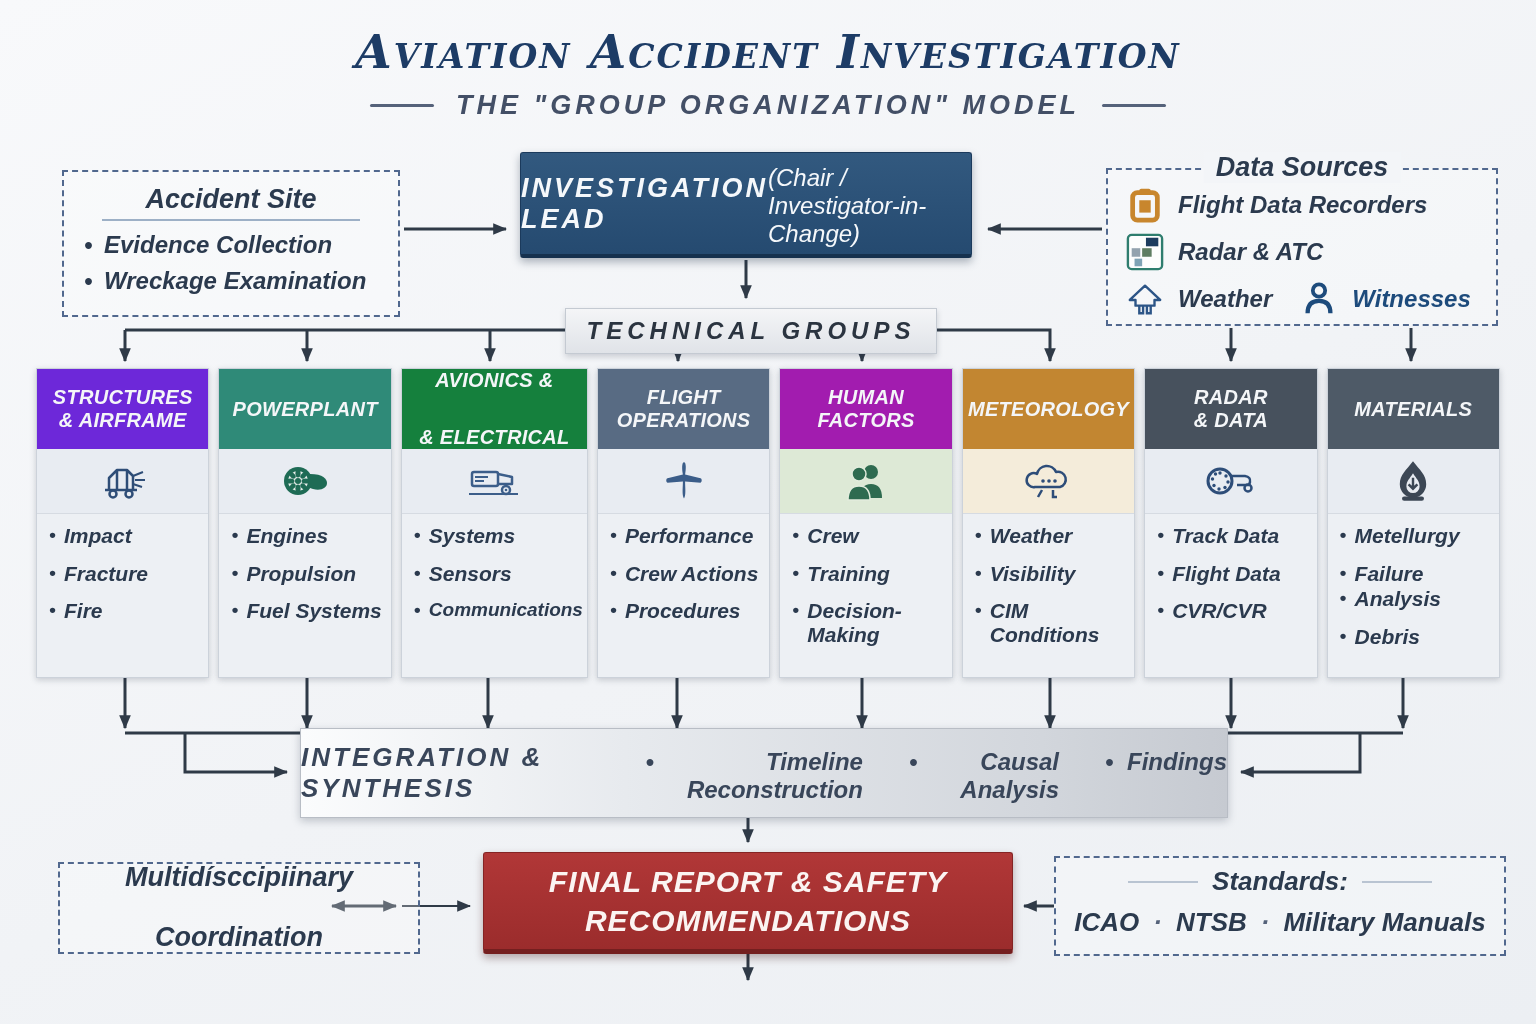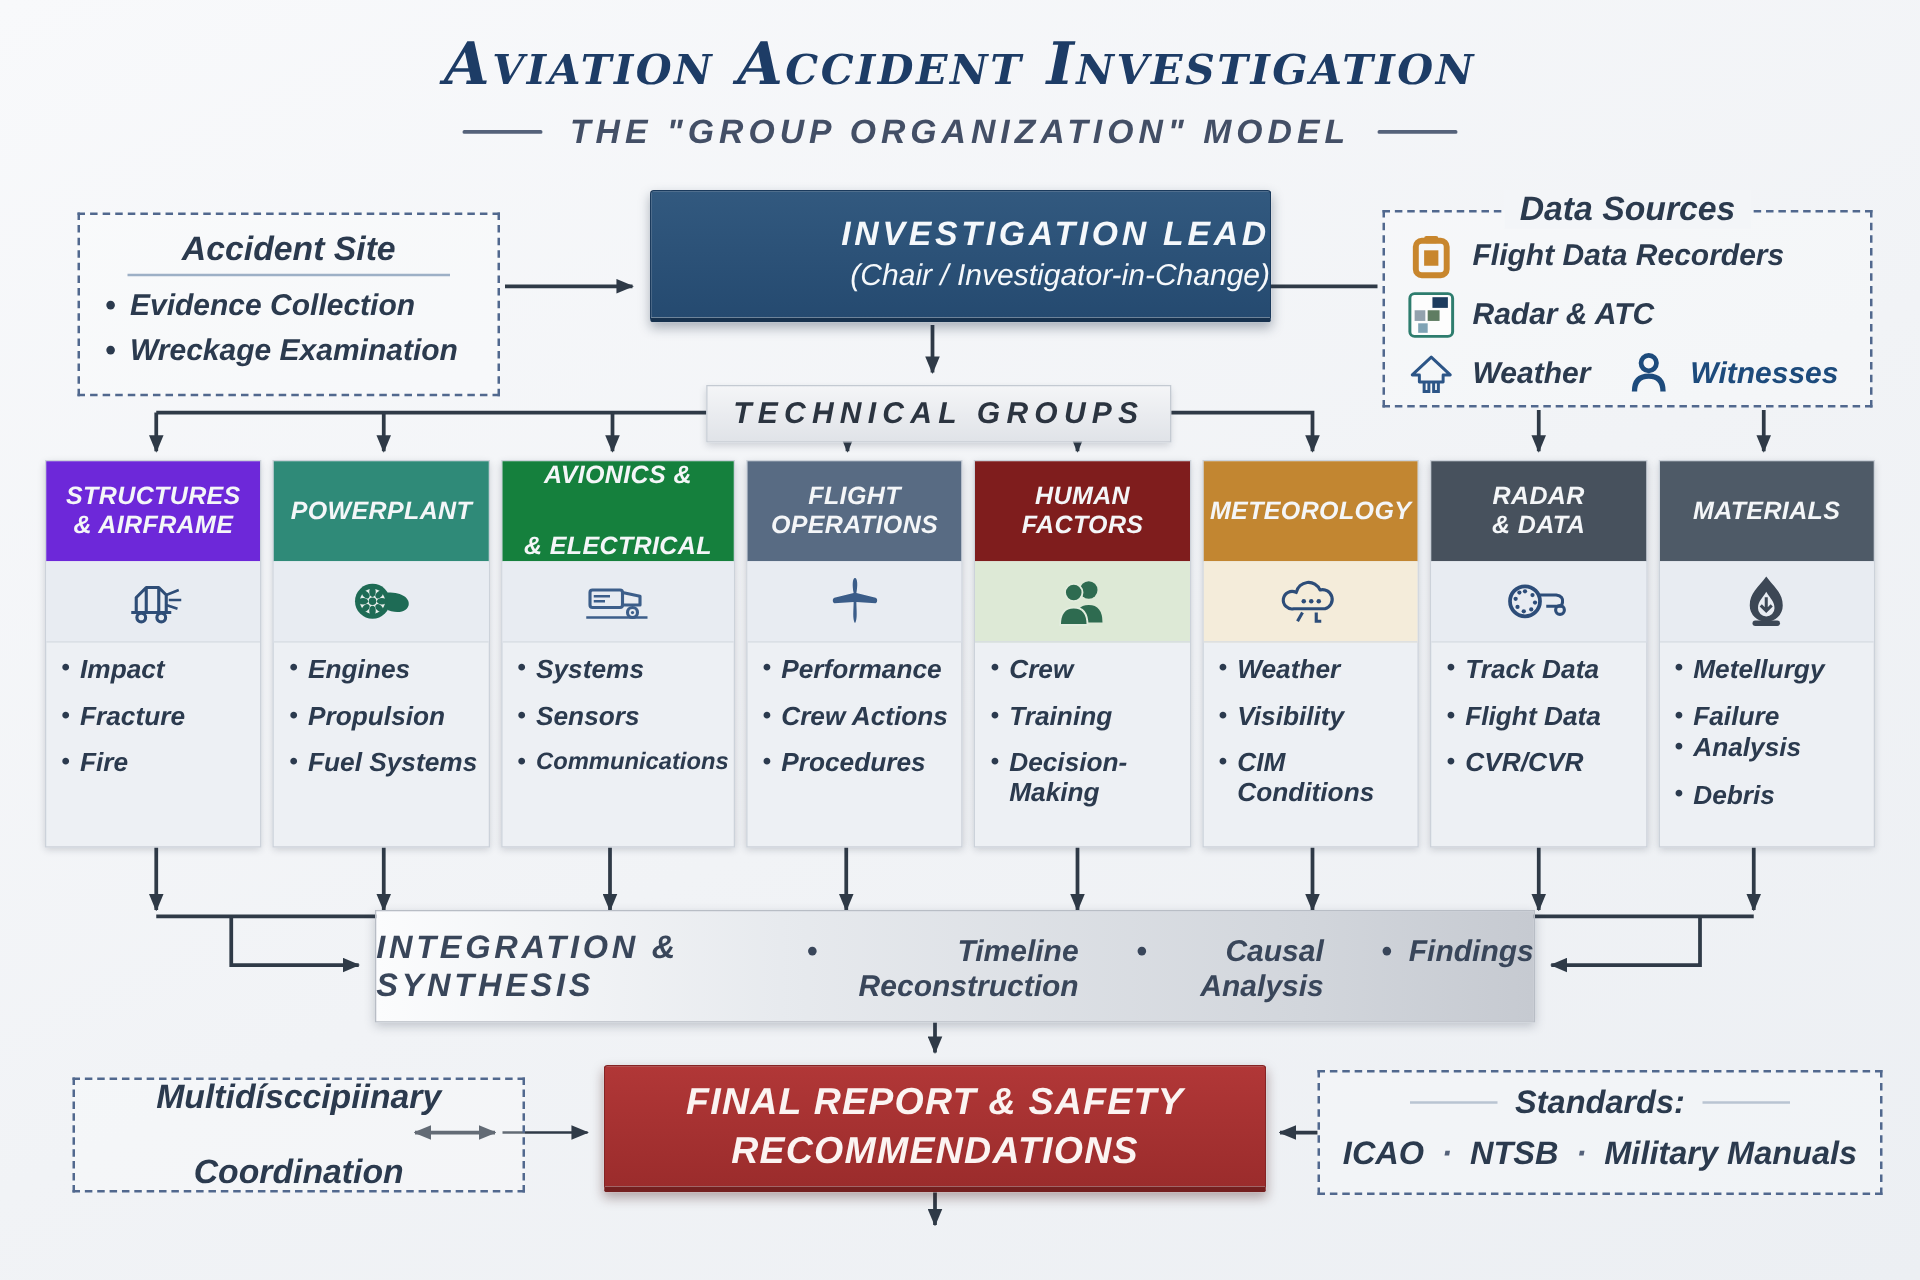--- a/index.html
+++ b/index.html
@@ -20,24 +20,24 @@
   
   .dashed{border:2px dashed #51688e;background:rgba(255,255,255,.25);}
   .as-box{left:62px;top:170px;width:338px;height:147px;padding:10px 16px 0 16px;}
   .as-title{font-size:27px;font-weight:700;text-align:center;color:#2b3a4e;
     border-bottom:2px solid #9db0c6;padding-bottom:4px;margin:2px 22px 10px 22px;}
   ul.blist{list-style:none;margin:0;padding:0;font-size:24px;font-weight:600;}
   ul.blist li{position:relative;padding-left:24px;margin:8px 0;}
   ul.blist li::before{content:"•";position:absolute;left:4px;}
 
   
-  .lead-box{left:520px;top:152px;width:497px;height:106px;border-radius:3px;
+  .lead-box{left:520px;top:152px;width:452px;height:106px;border-radius:3px;
     background:linear-gradient(180deg,#32597f,#254a70);border:1px solid #1b3a5c;
     border-bottom:4px solid #16314e;box-shadow:0 4px 9px rgba(30,45,70,.35);
-    display:flex;flex-direction:column;align-items:flex-end;justify-content:center;color:#f5f8fb;}
+    display:flex;align-items:center;justify-content:center;color:#f5f8fb;}
   .lead-l1{font-size:27px;font-weight:700;letter-spacing:3px;}
   .lead-l2{font-size:24px;font-weight:400;margin-top:4px;}
 
   
   .ds-box{left:1106px;top:168px;width:392px;height:158px;padding:16px 10px 0 18px;}
   .ds-title{position:absolute;top:-18px;left:50%;transform:translateX(-50%);
     background:#f3f5f8;padding:0 12px;font-size:27px;font-weight:700;white-space:nowrap;}
   .ds-row{display:flex;align-items:center;gap:14px;margin-bottom:9px;font-size:24px;font-weight:600;}
   .ds-row .witness-label{color:#1d4b7c;}
   .ds-icon{width:38px;height:38px;flex:0 0 38px;}
@@ -281,21 +281,21 @@
         </svg>
       </div>
       <ul class="col-items">
         <li>Performance</li>
         <li>Crew Actions</li>
         <li>Procedures</li>
       </ul>
     </div>
 
     <div class="col">
-      <div class="col-head" style="background: #7f1d1d;">
+      <div class="col-head" style="background: #a21caf;">
         <div>HUMAN</div>
         <div>FACTORS</div>
       </div>
       <div class="col-band" style="background: rgb(221, 233, 214);">
         <svg width="52" height="42" viewBox="0 0 52 42">
           <g fill="#2e6b50">
             <circle cx="31" cy="12" r="7"></circle>
             <path d="M20,38 Q20,24 31,24 Q42,24 42,38 Z"></path>
           </g>
           <g fill="#2e6b50" stroke="#e2ecdd" stroke-width="1.5">

